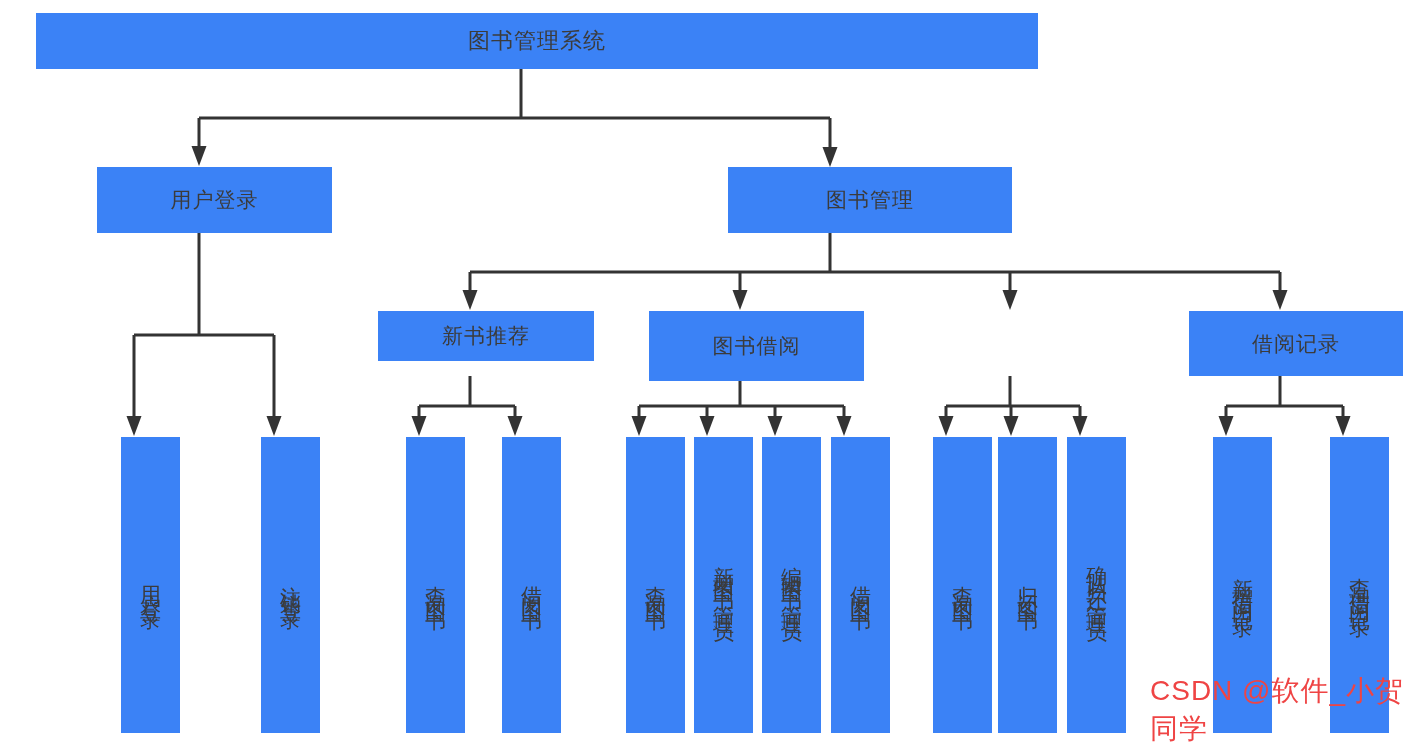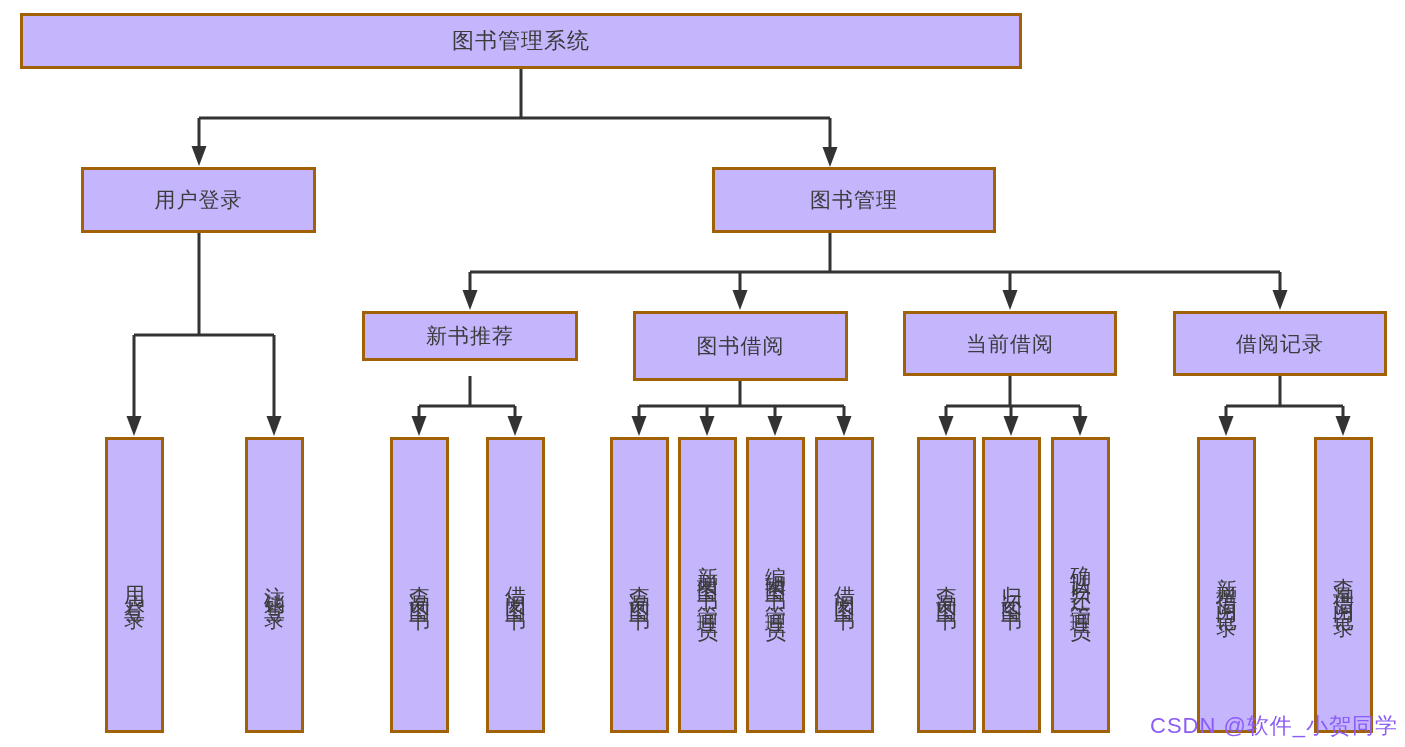--- a/index.html
+++ b/index.html
@@ -2,32 +2,32 @@
 <html><head>
 <meta charset="utf-8">
 <style>
   html,body { margin:0; padding:0; background:#ffffff; }
   #stage {
     position:relative; width:1405px; height:747px; background:#ffffff;
     font-family:"Liberation Sans","DejaVu Sans",sans-serif; overflow:hidden;
   }
   #connectors { position:absolute; left:0; top:0; width:1405px; height:747px; }
   .box {
-    position:absolute; box-sizing:border-box; background:#c4b5fd;
-    border:3px solid #a16207; color:#3b3b3b;
+    position:absolute; box-sizing:border-box; background:#3b82f6;
+    border:3px solid #3b82f6; color:#3b3b3b;
     display:flex; align-items:center; justify-content:center;
-    font-size:21px; letter-spacing:1px; white-space:nowrap; z-index:2;
+    font-size:21px; letter-spacing:1px; white-space:nowrap; z-index:2;margin-left:16px;
   }
   .vbox {
     writing-mode:vertical-rl; text-orientation:mixed;
     letter-spacing:8px; font-size:21px; white-space:normal;
   }
   #watermark {
-    position:absolute; left:1150px; top:711px; z-index:3;
-    font-size:22px; color:#8b5cf6; letter-spacing:1px;
+    position:absolute; left:1150px; top:672px; z-index:3;
+    font-size:28px; color:#ef4444; letter-spacing:1px;
   }
 </style>
 </head>
 <body>
 
 <div id="stage">
 
   <svg id="connectors" viewBox="0 0 1405 747" xmlns="http://www.w3.org/2000/svg">
     <g stroke="#333333" stroke-width="3" fill="none">
       <path d="M521,69 V118 M199,118 H830 M199,118 V150 M830,118 V150"></path>
@@ -61,21 +61,20 @@
     </g>
   </svg>
 
   <div class="box" style="left:20px; top:13px; width:1002px; height:56px; font-size:22px;">图书管理系统</div>
 
   <div class="box" style="left:81px; top:167px; width:235px; height:66px;">用户登录</div>
   <div class="box" style="left:712px; top:167px; width:284px; height:66px;">图书管理</div>
 
   <div class="box" style="left:362px; top:311px; width:216px; height:50px;">新书推荐</div>
   <div class="box" style="left:633px; top:311px; width:215px; height:70px;">图书借阅</div>
-  <div class="box" style="left:903px; top:311px; width:214px; height:65px;">当前借阅</div>
   <div class="box" style="left:1173px; top:311px; width:214px; height:65px;">借阅记录</div>
 
   <div class="box vbox" style="left:105px; top:437px; width:59px; height:296px;">用户登录</div>
   <div class="box vbox" style="left:245px; top:437px; width:59px; height:296px;">注销登录</div>
 
   <div class="box vbox" style="left:390px; top:437px; width:59px; height:296px;">查询图书</div>
   <div class="box vbox" style="left:486px; top:437px; width:59px; height:296px;">借阅图书</div>
 
   <div class="box vbox" style="left:610px; top:437px; width:59px; height:296px;">查询图书</div>
   <div class="box vbox" style="left:678px; top:437px; width:59px; height:296px;">新增图书（管理员）</div>

